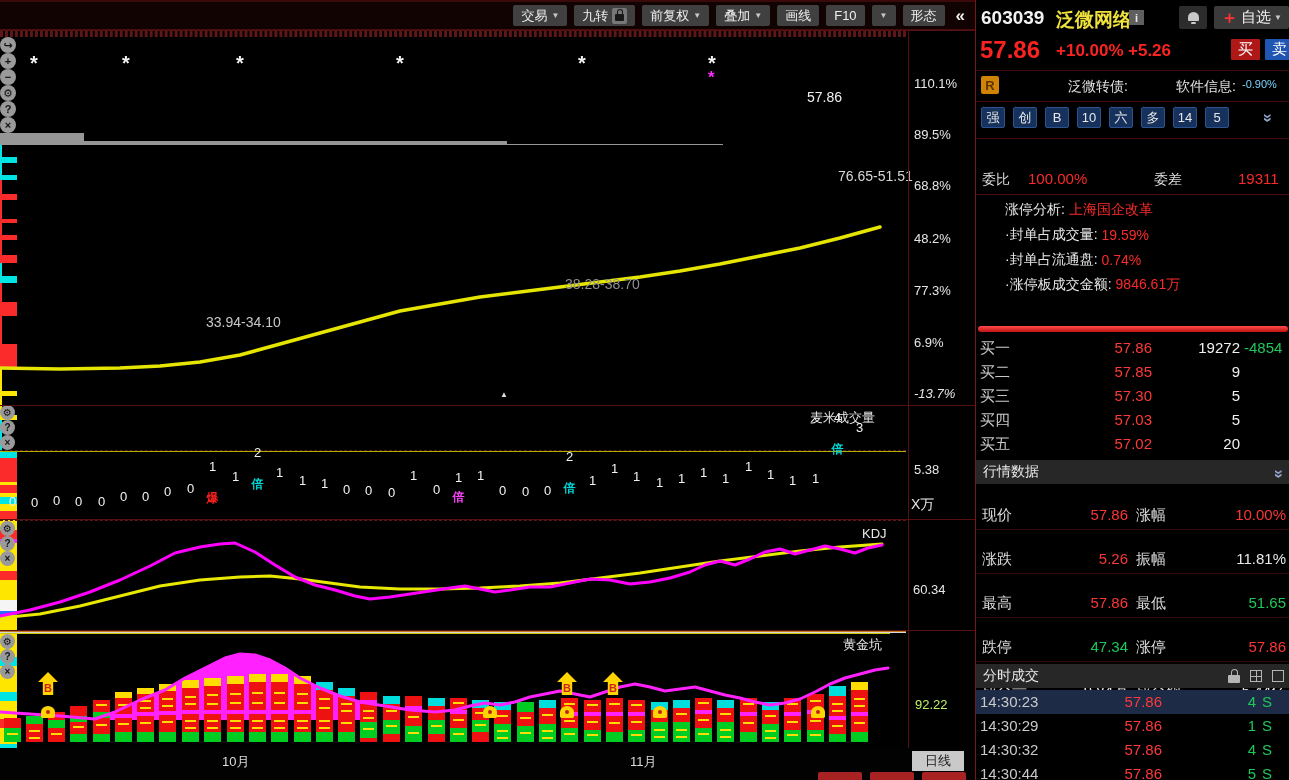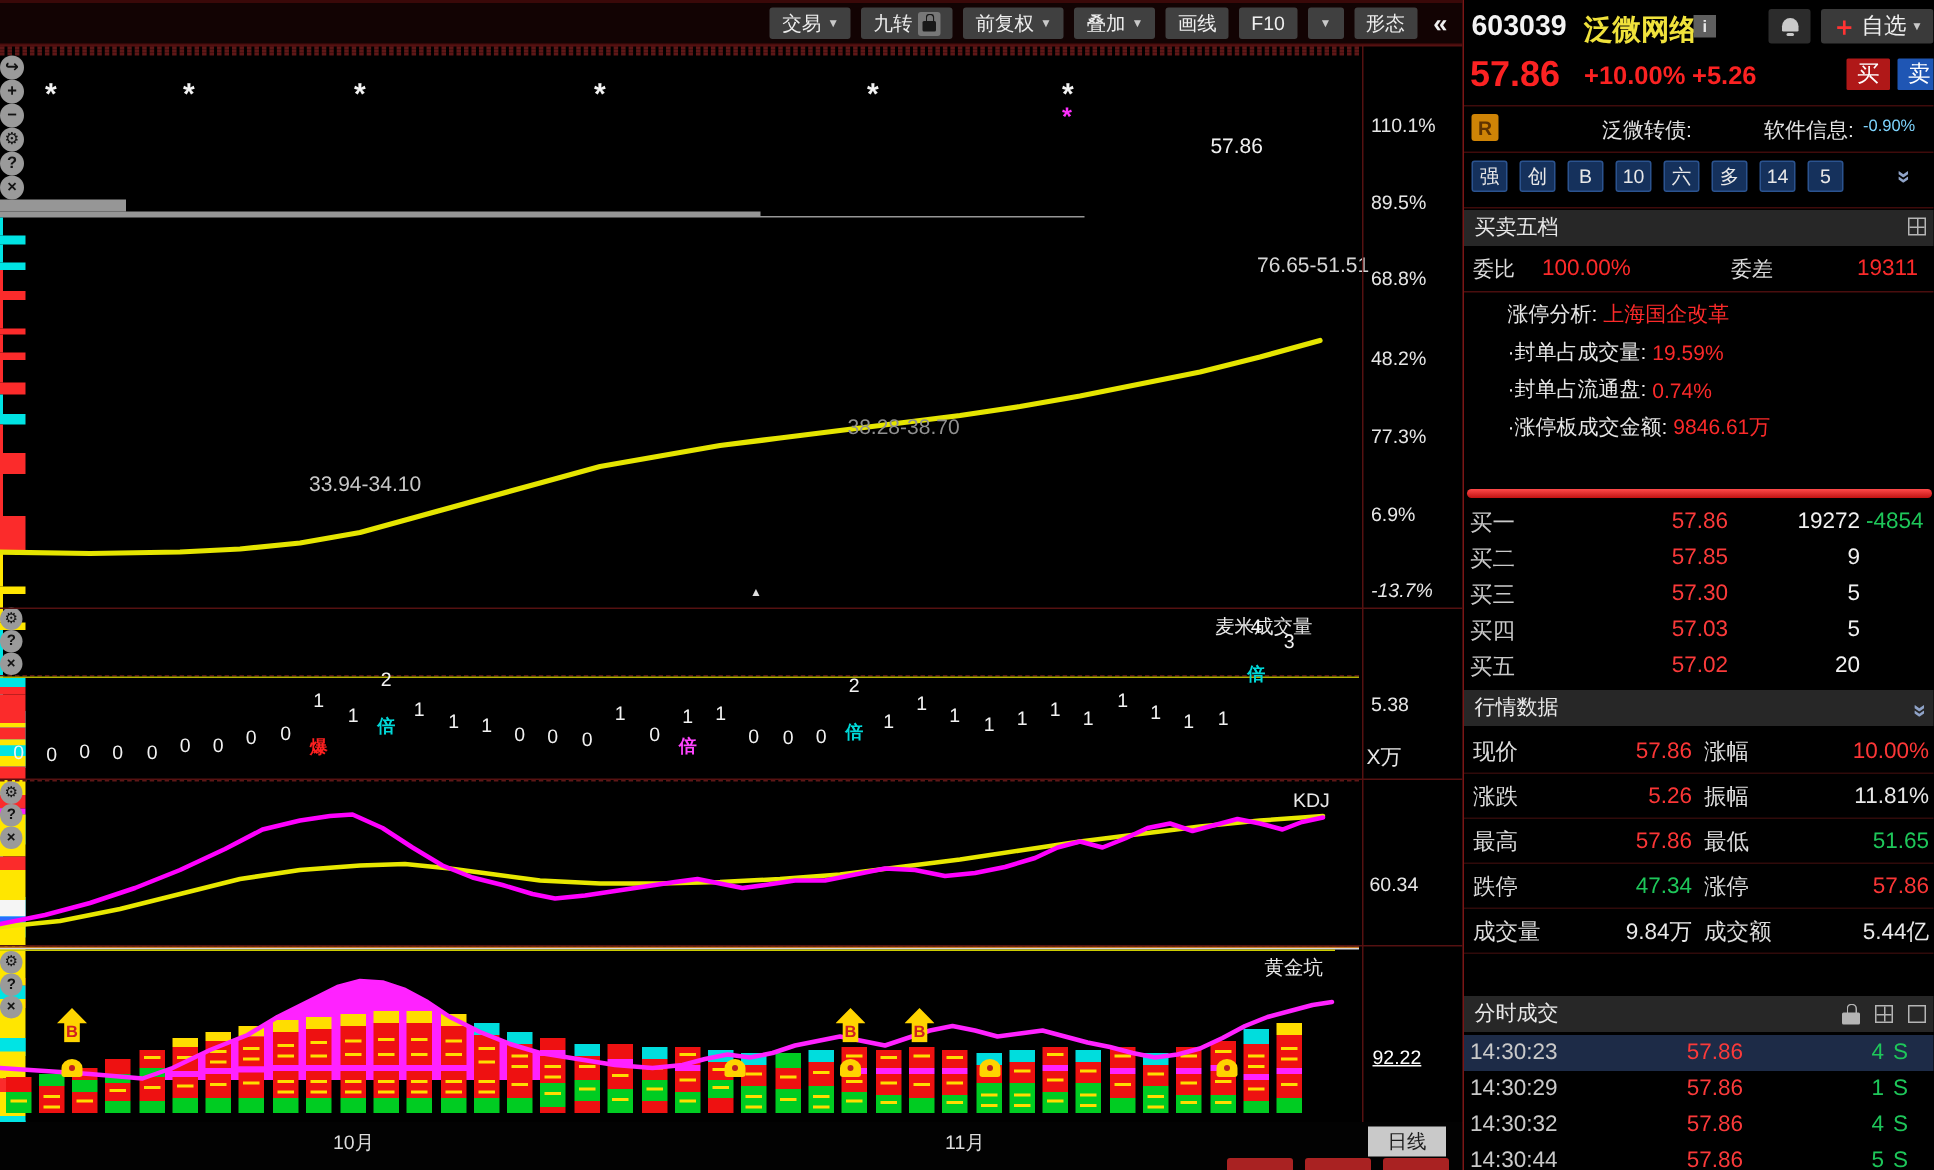--- a/index.html
+++ b/index.html
@@ -81,21 +81,21 @@
   .limit-row .val{color:#fb2a2a;margin-left:4px;}
   #weibi-bar{position:absolute;left:2px;top:326px;width:310px;height:6px;border-radius:3px;
              background:linear-gradient(#ff4a4a,#c01212);}
   #bids{position:absolute;left:0;top:336px;width:314px;}
   .bid-row{height:24px;position:relative;}
   .bid-label{position:absolute;left:4px;top:3px;color:#c9c9c9;font-size:15px;}
   .bid-price{position:absolute;left:96px;top:3px;width:80px;text-align:right;color:#fb3a3a;font-size:15px;}
   .bid-vol{position:absolute;left:180px;top:3px;width:84px;text-align:right;color:#f0f0f0;font-size:15px;}
   .bid-extra{position:absolute;left:268px;top:3px;color:#1ec75a;font-size:15px;white-space:nowrap;}
   #quote-grid{position:absolute;left:0;top:486px;width:314px;}
-  .q-row{height:29px;position:relative;border-bottom:1px solid #300a0a;}
+  .q-row{height:29px;position:relative;border-bottom:1px solid #300a0a;margin-top:14px;}
   .q-l1{position:absolute;left:6px;top:6px;color:#dcdcdc;font-size:15px;}
   .q-v1{position:absolute;left:60px;top:6px;width:92px;text-align:right;font-size:15px;}
   .q-l2{position:absolute;left:160px;top:6px;color:#dcdcdc;font-size:15px;}
   .q-v2{position:absolute;left:218px;top:6px;width:92px;text-align:right;font-size:15px;}
   #ticks{position:absolute;left:0;top:690px;width:314px;}
   .tick-row{height:24px;position:relative;}
   .tick-row.hl{background:#1d2b47;}
   .tick-time{position:absolute;left:4px;top:3px;color:#c9c9c9;font-size:15px;}
   .tick-price{position:absolute;left:110px;top:3px;width:76px;text-align:right;color:#fb3a3a;font-size:15px;}
   .tick-vol{position:absolute;left:220px;top:3px;width:60px;text-align:right;color:#1ec75a;font-size:15px;}
@@ -315,21 +315,21 @@
           <polyline points="0,98 40,94 80,86 120,76 160,66 200,60 240,57 270,56 300,59 330,63 360,67 400,69 440,69 480,68 520,66 560,63 600,58 640,53 680,47 720,41 760,36 800,31 840,27 882,24" fill="none" stroke="#e8e800" stroke-width="3" stroke-linejoin="round" stroke-linecap="round"></polyline>
           <polyline points="0,96 30,90 60,82 90,72 120,60 150,46 175,33 200,27 220,24 235,23 255,32 275,45 295,57 315,65 335,70 355,76 370,79 390,77 410,74 430,71 450,68 465,66 480,69 495,72 510,70 530,67 550,67 570,63 590,59 610,60 630,64 650,62 670,58 690,52 705,45 720,41 735,45 750,39 765,32 780,29 795,34 810,30 825,26 840,29 855,33 868,28 882,25" fill="none" stroke="#ff00ff" stroke-width="3" stroke-linejoin="round" stroke-linecap="round"></polyline>
         </svg>
         <span style="position: absolute; left: 862px; top: 6px; color: rgb(232, 232, 232); font-size: 13px;">KDJ</span>
         <div class="circle-ic small" style="left: 898px; top: 6px;">⚙</div>
         <div class="circle-ic small" style="left: 925px; top: 6px;">?</div>
         <div class="circle-ic small" style="left: 952px; top: 6px;">×</div>
       </div>
     <div id="pit-panel" style="position: absolute; left: 0px; top: 630px; width: 975px; height: 118px;">
         <div style="left: 0px; top: 75px; width: 906px; border-top: 1px dashed rgb(94, 23, 23);"></div>
-        <span style="position: absolute; left: 915px; top: 67px; color: #ffffff; font-size: 13px; text-decoration: underline;">92.22</span>
+        <span style="position: absolute; left: 915px; top: 67px; color: #bef264; font-size: 13px;">92.22</span>
         <svg width="908" height="118" style="position: absolute; left: 0px; top: 0px;">
           <polygon points="95,90 95,89 115,82 140,70 165,60 185,48 205,38 225,28 240,24 255,25 270,30 285,38 300,48 320,58 340,66 360,72 360,90" fill="#ff22ff"></polygon>
         </svg>
         <div style="left: 0px; top: 60px; width: 906px; height: 1px; background: rgb(200, 120, 32);"></div>
         <div style="left: 0px; top: 90px; width: 906px; height: 1px; background: rgb(216, 216, 216);"></div>
         <div style="left: 0px; top: 107px; width: 890px; height: 1px; background: rgb(204, 204, 0);"></div>
         <div style="left: 4px; top: 88px; width: 17px; height: 10px; background: rgb(238, 17, 17); position: absolute;"></div>
         <div style="left: 4px; top: 98px; width: 17px; height: 14px; background: rgb(0, 204, 34); position: absolute;">
           <div style="position: absolute; left: 3px; top: 5px; width: 11px; height: 2px; background: rgb(255, 221, 0);"></div>
         </div>
@@ -744,26 +744,20 @@
         <span class="tag" style="position: absolute; left: 37px; top: 4px;">创</span>
         <span class="tag" style="position: absolute; left: 69px; top: 4px;">B</span>
         <span class="tag" style="position: absolute; left: 101px; top: 4px;">10</span>
         <span class="tag" style="position: absolute; left: 133px; top: 4px;">六</span>
         <span class="tag" style="position: absolute; left: 165px; top: 4px;">多</span>
         <span class="tag" style="position: absolute; left: 197px; top: 4px;">14</span>
         <span class="tag" style="position: absolute; left: 229px; top: 4px;">5</span>
       </div>
     <div class="sb-sep" style="top:138px"></div>
 
-    <div class="sec-hdr" style="top:140px">
-      <span>买卖五档</span>
-      <span class="hdr-icons">
-          <span class="grid-ic"></span>
-        </span>
-    </div>
 
     <div class="weibi-row">
       <span class="wb-l1">委比</span>
       <span class="wb-v1">100.00%</span>
       <span class="wb-l2">委差</span>
       <span class="wb-v2">19311</span>
     </div>
 
     <div id="limit-block">
         <div class="limit-row">

